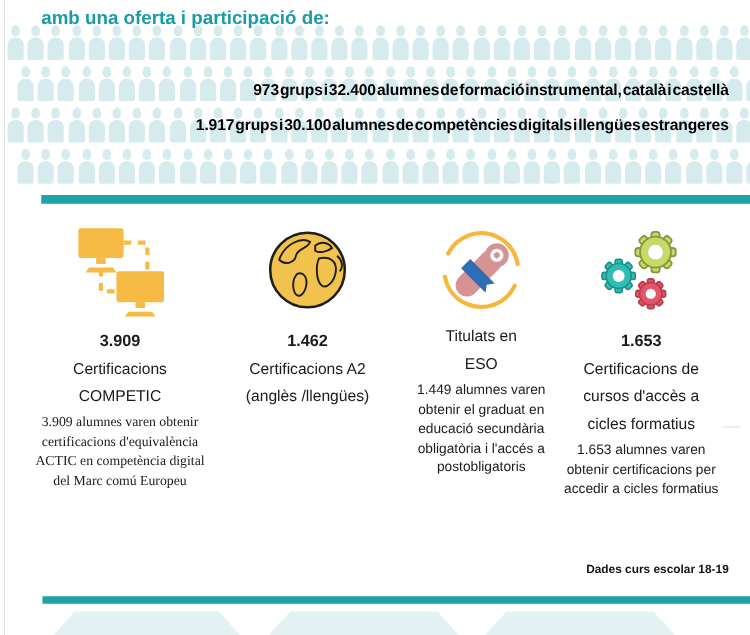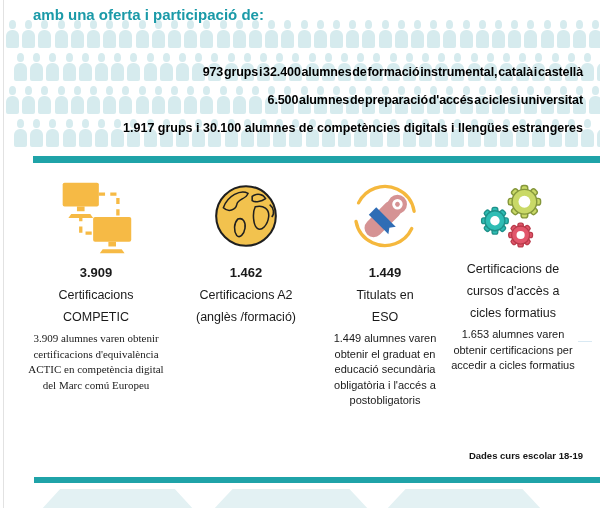--- a/index.html
+++ b/index.html
@@ -213,21 +213,20 @@
       <div class="person" style="left: 542.6px; top: 99px;"></div>
       <div class="person" style="left: 558.8px; top: 99px;"></div>
       <div class="person" style="left: 575px; top: 99px;"></div>
       <div class="person" style="left: 591.2px; top: 99px;"></div>
     </div>
 
   <div class="heading">amb una oferta i participació de:</div>
 
   <div class="offer">
     <div class="line">973 grups i 32.400 alumnes de formació instrumental, català i castellà</div>
-    <div class="line">6.500 alumnes de preparació d'accés a cicles i universitat</div>
     <div class="line">1.917 grups i 30.100 alumnes de competències digitals i llengües estrangeres</div>
   </div>
 
   <div class="divider top"></div>
   <div class="faint-line"></div>
 
   <div class="stats">
 
     <div class="stat-col c1">
       <div class="icon-box">
@@ -260,38 +259,37 @@
             <path d="M13 27 C17 15, 30 9, 37 13 C35 19, 27 18, 26 24 C25 29, 18 32, 13 27 Z"></path>
             <path d="M27 38 C32 36, 35 41, 34 47 C33 53, 29 57, 26 54 C23 50, 23 42, 27 38 Z"></path>
             <path d="M41 16 C46 12, 52 14, 54 18 C50 21, 44 22, 41 20 Z"></path>
             <path d="M44 26 C52 24, 58 28, 57 36 C56 44, 50 50, 46 47 C42 44, 41 32, 44 26 Z"></path>
             <path d="M58 24 C62 27, 63 33, 60 36"></path>
           </g>
         </svg>
       </div>
       <div class="stat-value">1.462</div>
       <div class="stat-title">Certificacions A2
-(anglès /formació)</div>
+(anglès /llengües)</div>
     </div>
 
     <div class="stat-col c3">
       <div class="icon-box">
         <svg width="80" height="80" viewBox="0 0 84 84" aria-hidden="true">
           <circle cx="42" cy="42" r="31" fill="none" stroke="#f5b83d" stroke-width="3.5" stroke-dasharray="78 20" stroke-linecap="round" transform="rotate(25 42 42)"></circle>
           <g transform="rotate(-45 42 42)">
             <rect x="15" y="33" width="47" height="19" rx="9.5" fill="#d59394"></rect>
             <circle cx="60" cy="42.5" r="10" fill="#d59394"></circle>
             <circle cx="60" cy="42.5" r="5.5" fill="#fff"></circle>
             <circle cx="60" cy="42.5" r="2.5" fill="#d59394"></circle>
             <rect x="31" y="29" width="11" height="24" fill="#2f6db5"></rect>
             <polygon points="31,53 36.5,48 42,53 42,58 36.5,54 31,58" fill="#2f6db5"></polygon>
           </g>
         </svg>
       </div>
-      <div class="stat-value">1.449</div>
       <div class="stat-title">Titulats en
 ESO</div>
       <div class="stat-desc">1.449 alumnes varen obtenir el graduat en educació secundària obligatòria i l'accés a postobligatoris</div>
     </div>
 
     <div class="stat-col c4">
       <div class="icon-box">
         <svg width="80" height="78" viewBox="0 0 84 82" aria-hidden="true">
           <g transform="translate(54 26)" fill="#c9d967" stroke="#85973b" stroke-width="1.5">
             <rect x="-3.5" y="-17" width="7" height="34" rx="2.5"></rect>
@@ -312,20 +310,21 @@
           <g transform="translate(50 61)" fill="#e2566b" stroke="#b93b4b" stroke-width="1.4">
             <rect x="-2.8" y="-12.5" width="5.6" height="25" rx="2"></rect>
             <rect x="-2.8" y="-12.5" width="5.6" height="25" rx="2" transform="rotate(45)"></rect>
             <rect x="-2.8" y="-12.5" width="5.6" height="25" rx="2" transform="rotate(90)"></rect>
             <rect x="-2.8" y="-12.5" width="5.6" height="25" rx="2" transform="rotate(135)"></rect>
             <circle r="9.5"></circle>
             <circle r="4.3" fill="#fff" stroke="none"></circle>
           </g>
         </svg>
       </div>
+      <div class="stat-value">1.653</div>
       <div class="stat-title">Certificacions de
 cursos d'accès a
 cicles formatius</div>
       <div class="stat-desc">1.653 alumnes varen obtenir certificacions per accedir a cicles formatius</div>
     </div>
 
   </div>
 
   <div class="footnote">Dades curs escolar 18-19</div>
 

